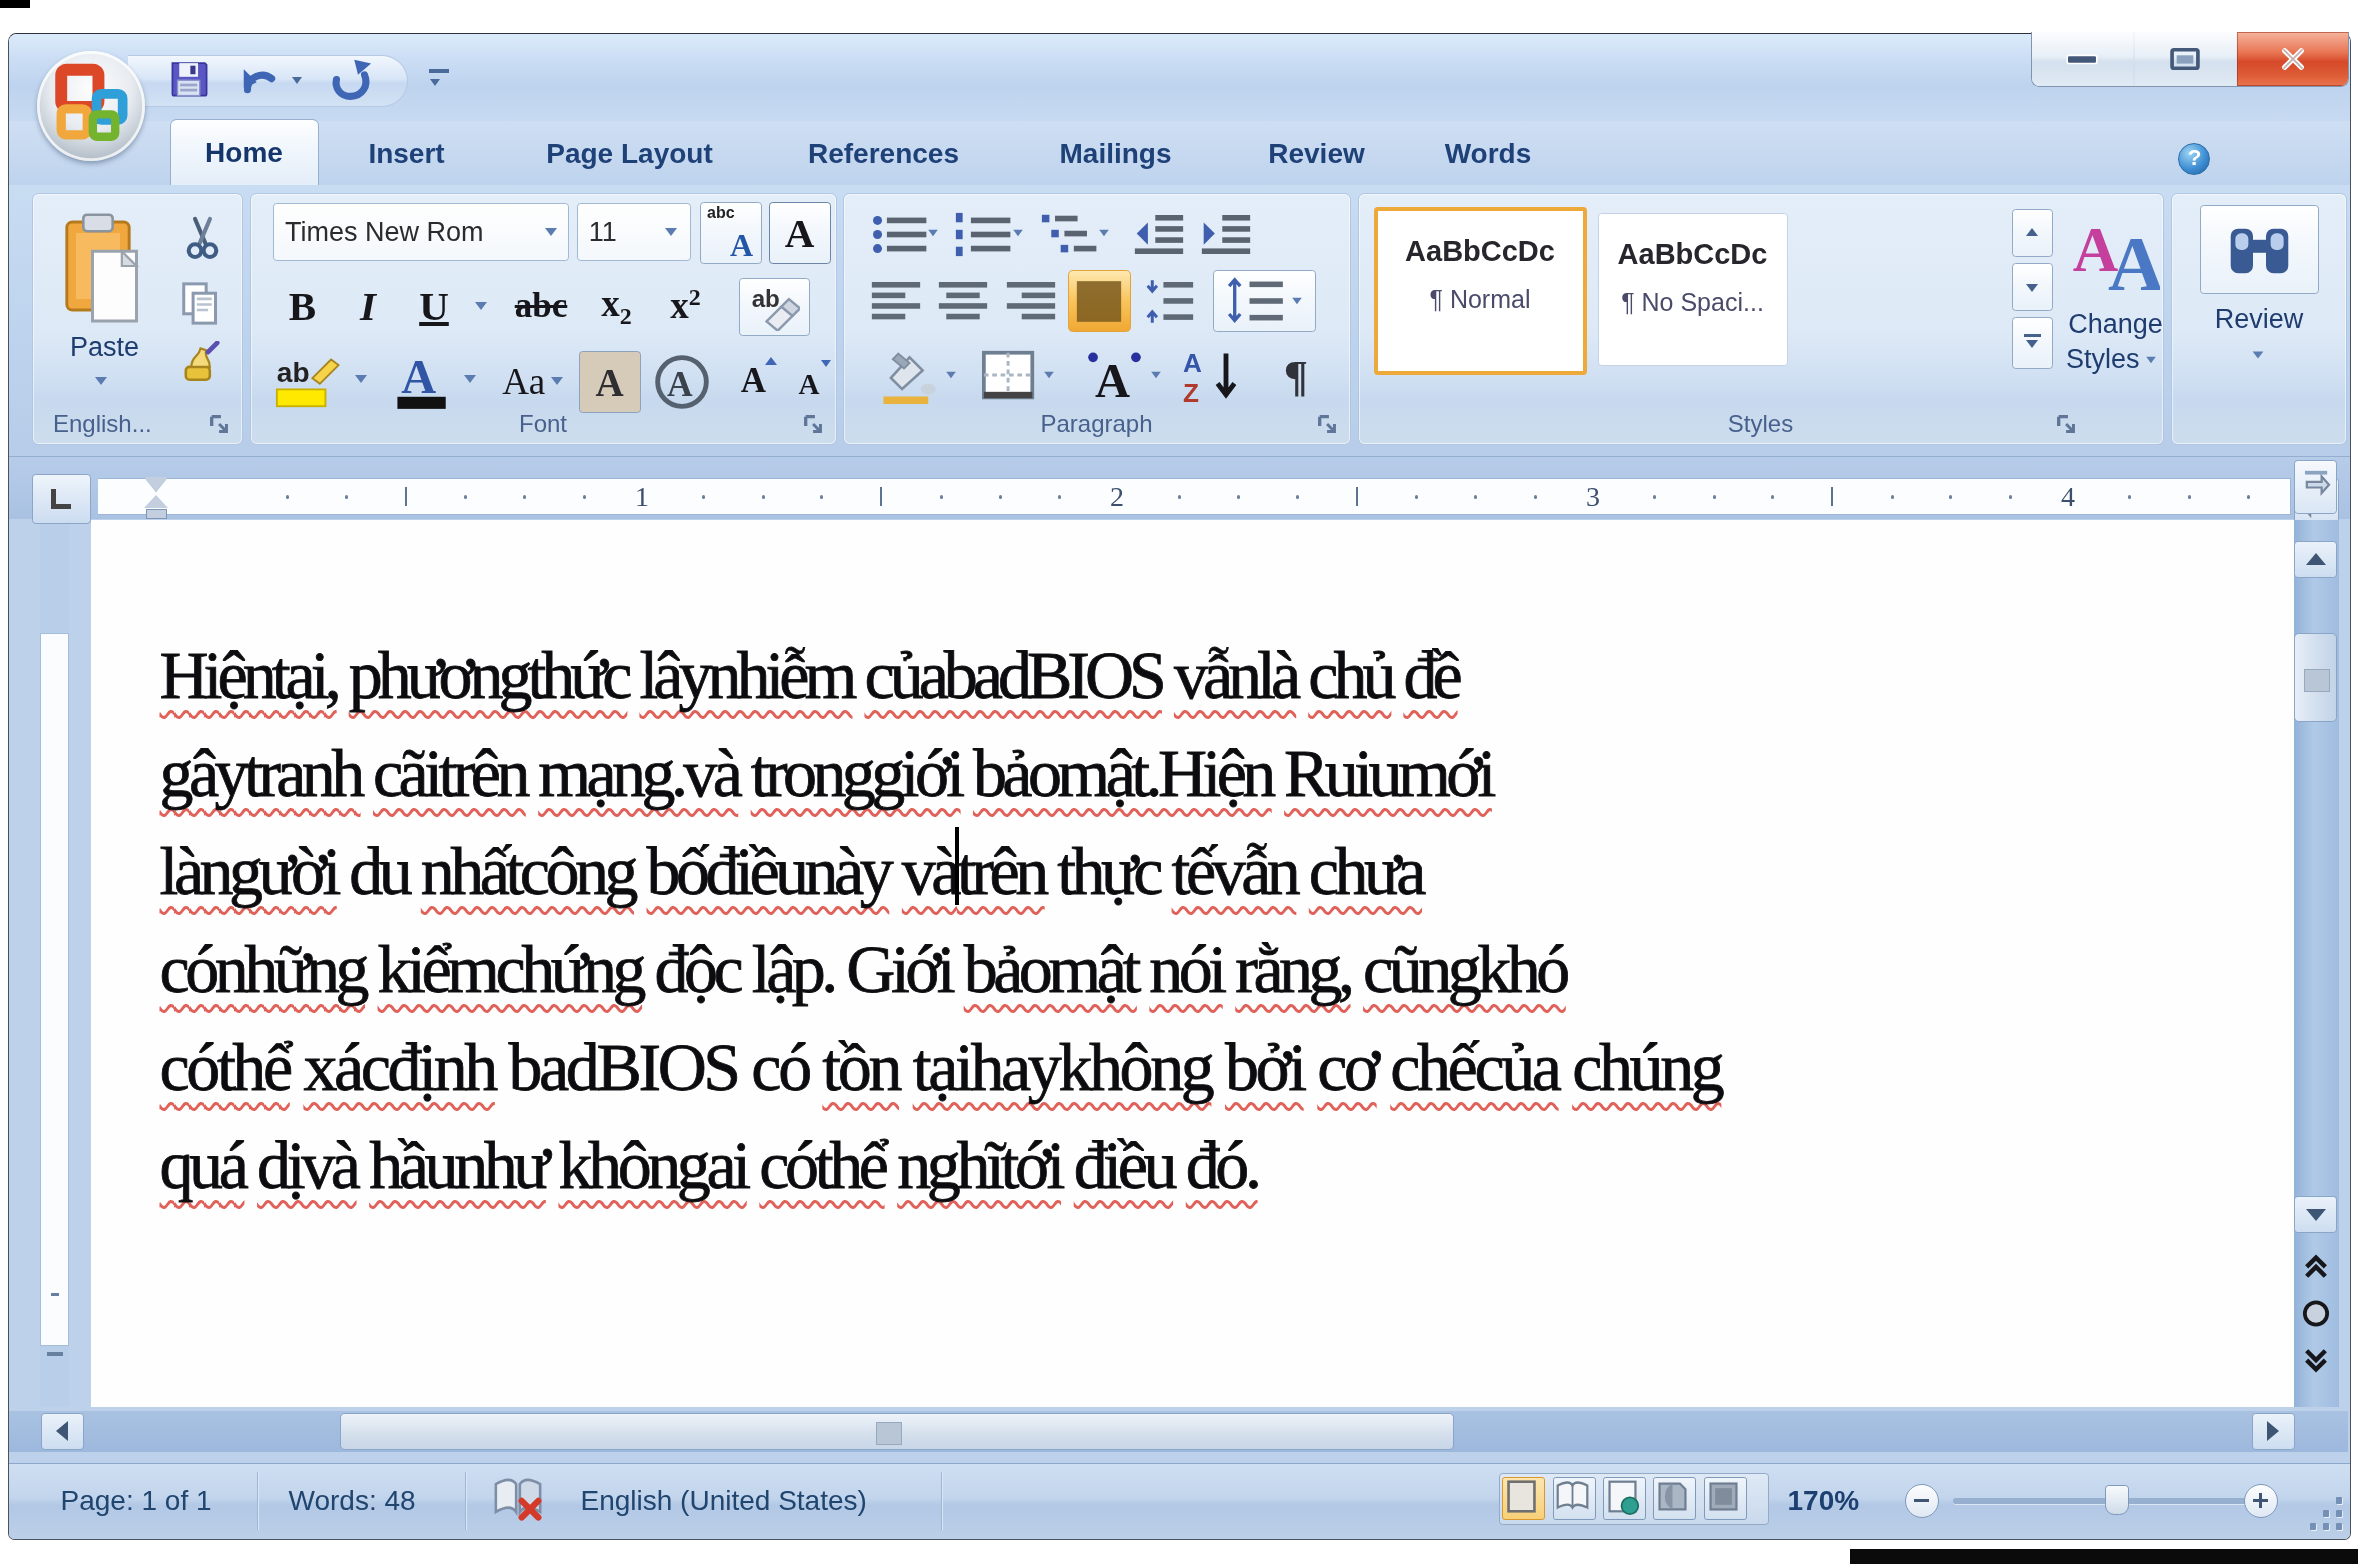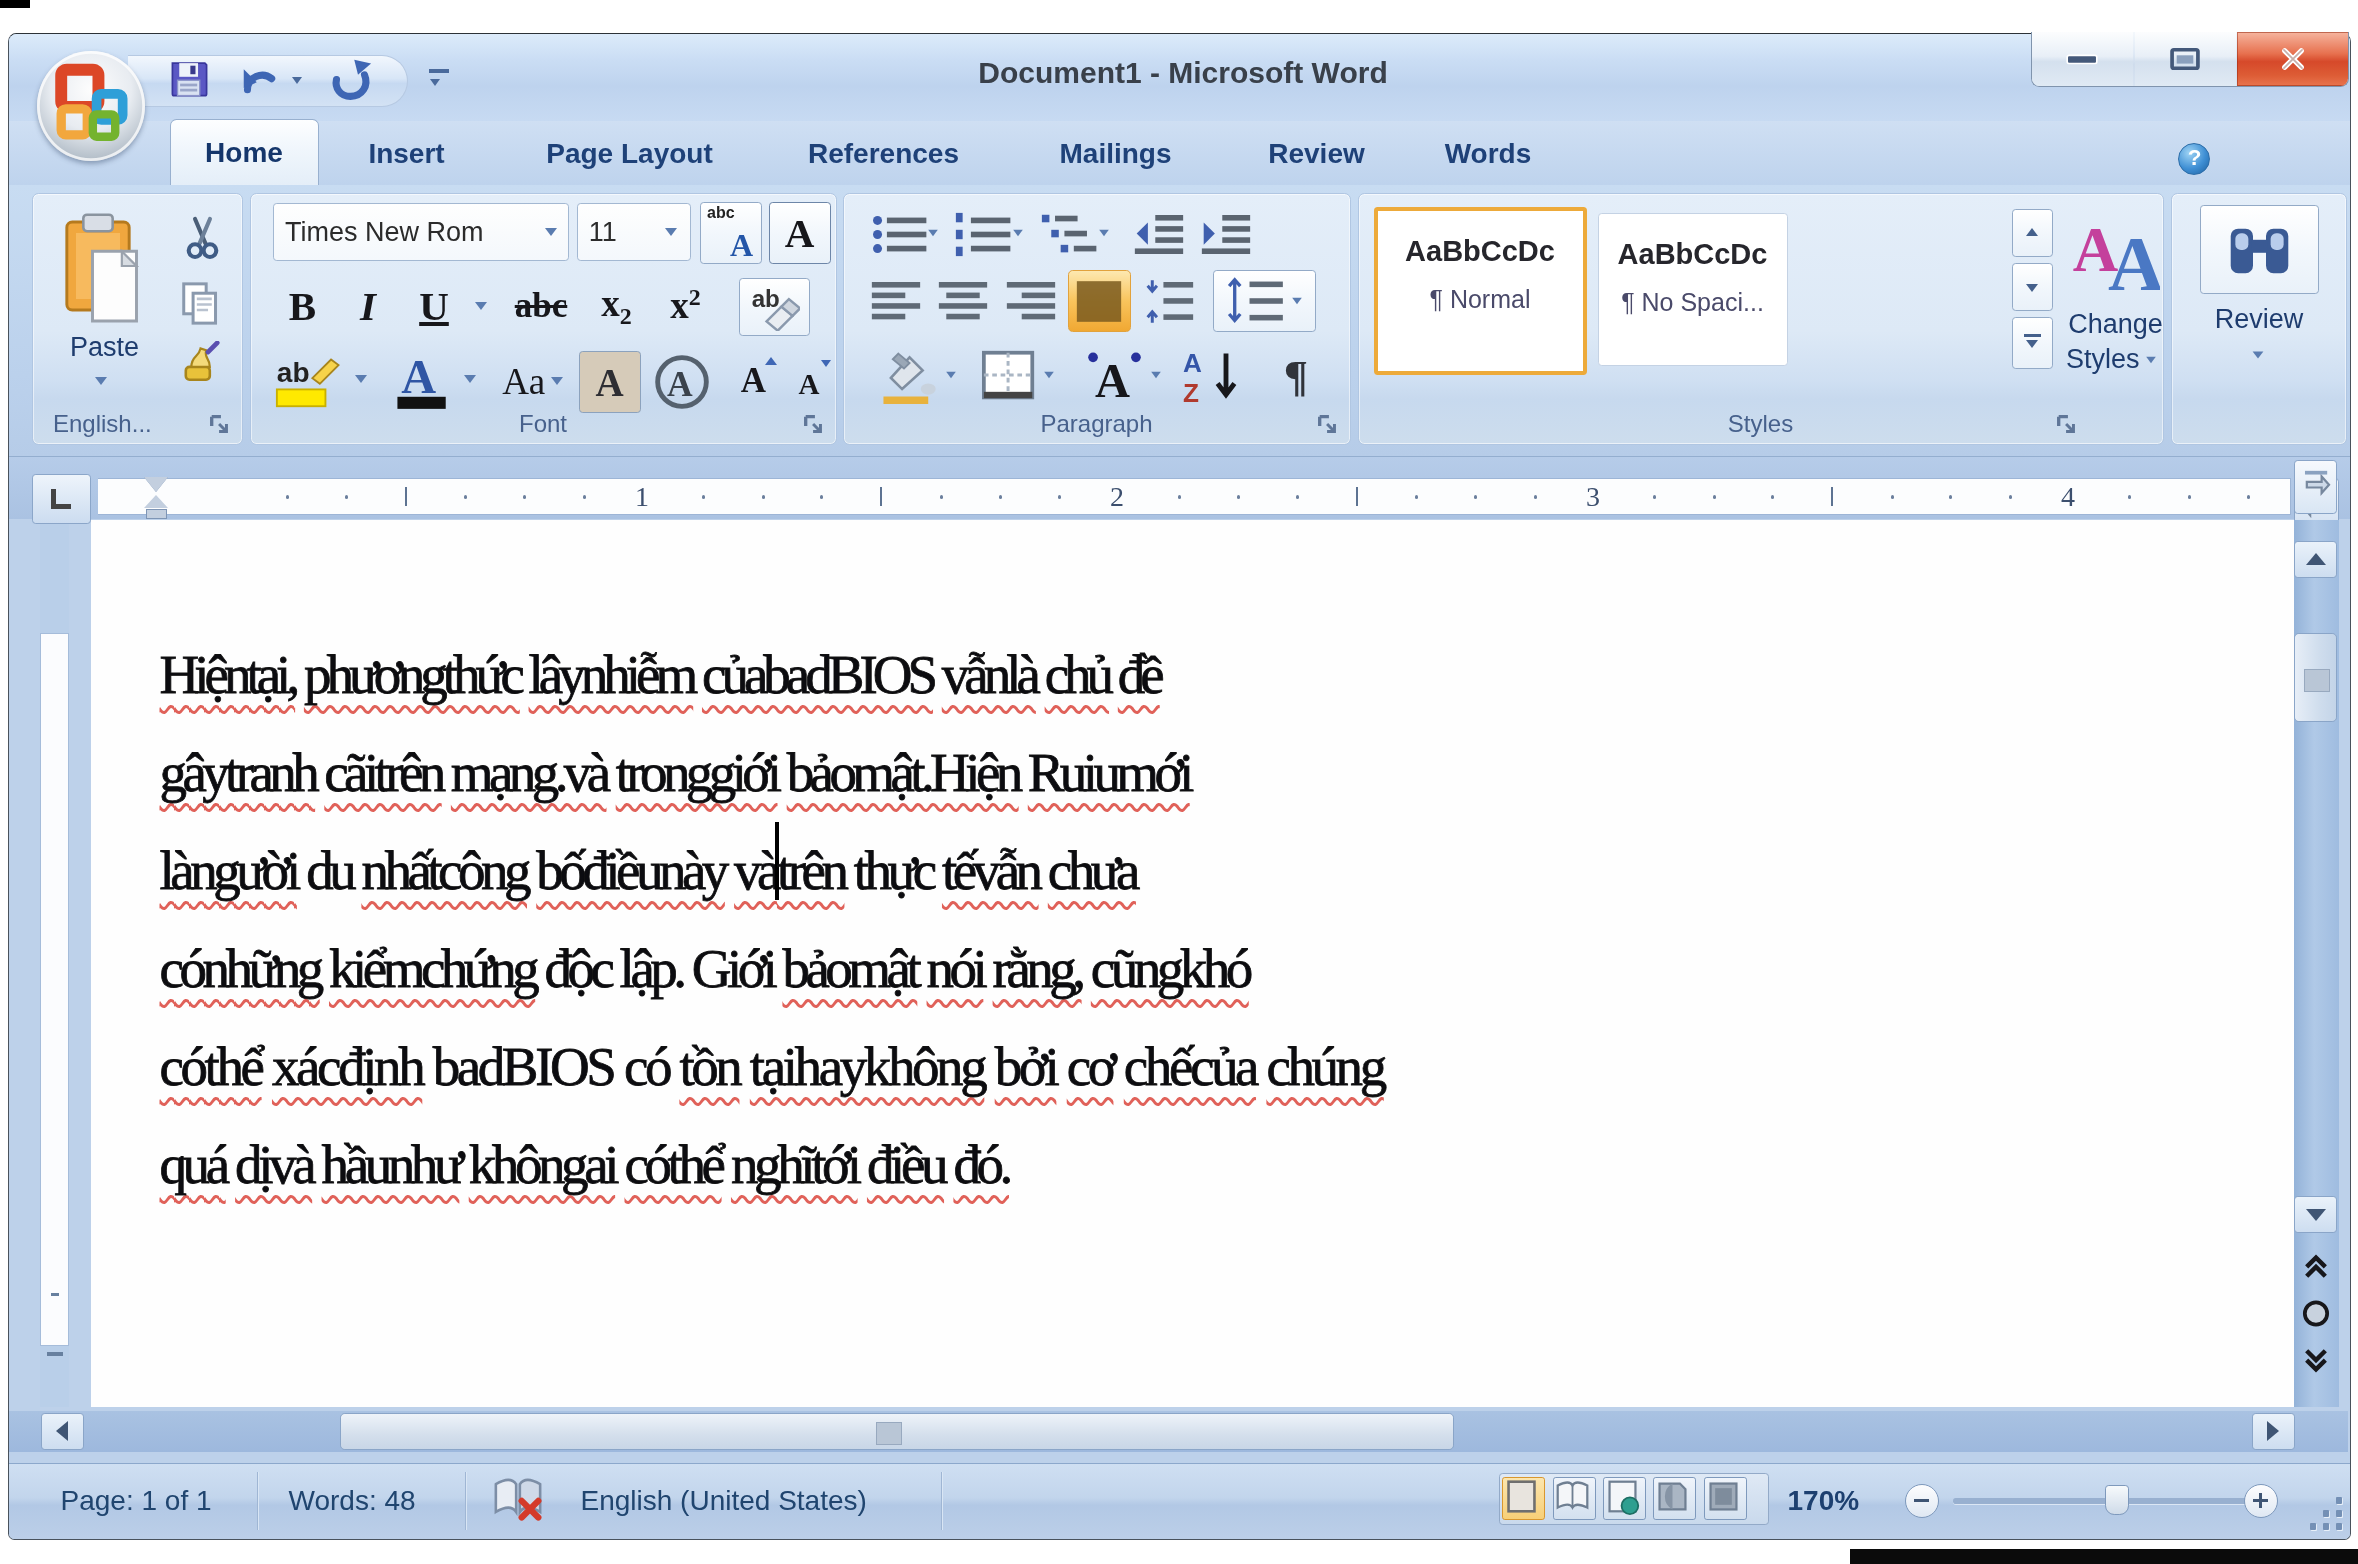--- a/index.html
+++ b/index.html
@@ -85,21 +85,21 @@
 #ind3{position:absolute;left:137px;top:475px;width:21.4px;height:10.3px;background:#c3cfdf;border:0.9px solid #7e95b5}
 #rulbtn{position:absolute;left:2285px;top:444px;width:45px;height:47px;border:0.9px solid #8aa5c8;border-radius:3.7px;
   background:linear-gradient(#f4f8fd,#d4e2f2)}
 
 #doc{position:absolute;left:82px;top:486px;width:2203px;height:887px;background:#fefefe}
 #vruler{position:absolute;left:31px;top:486px;width:29px;height:887px;background:#b9cfe9}
 #vrw{position:absolute;left:31px;top:599px;width:29px;height:713px;background:#fbfcfe;border:0.9px solid #a5bcda}
 .vshort{position:absolute;left:10.3px;width:8.4px;height:2.8px;background:#67809f}
 .vlong{position:absolute;left:6.5px;width:16px;height:3.7px;background:#67809f}
 #text{position:absolute;left:151px;top:592px;width:2144px;
-  font-family:"Liberation Serif",serif;font-size:55px;line-height:98px;letter-spacing:-4.2px;color:#0c0c10;-webkit-text-stroke:0.8px #111;
+  font-family:"Liberation Serif",serif;font-size:68px;line-height:98px;letter-spacing:-4.2px;color:#0c0c10;-webkit-text-stroke:0.8px #111;
   white-space:nowrap}
 .sq{text-decoration:underline;text-decoration-style:wavy;text-decoration-color:#e06159;
   text-decoration-thickness:3.4px;text-underline-offset:12px;text-decoration-skip-ink:none}
 .caret{display:inline-block;width:3.7px;height:78px;background:#000;vertical-align:-11.2px;margin:0 -1.9px}
 
 #vsb{position:absolute;left:2285px;top:486px;width:45px;height:887px;background:linear-gradient(90deg,#93b2d8,#b0c9e7 45%,#9fbce0)}
 .sbtn{position:absolute;left:0.9px;width:43px;height:37px;background:linear-gradient(#eaf2fa,#cdddf0);border:0.9px solid #8aa5c8;border-radius:3.7px}
 .tri{position:absolute;left:50%;top:50%;transform:translate(-50%,-50%);width:0;height:0}
 #vthumb{position:absolute;left:0.9px;top:113px;width:43px;height:89px;background:linear-gradient(90deg,#e7eef7,#cfdded 60%,#c3d4e8);border:0.9px solid #8aa5c8;border-radius:4.7px}
 #vthumb:after{content:"";position:absolute;left:8.4px;top:35px;width:24px;height:20.5px;background:#b9c6d6;border:0.9px solid #98a9bf}
@@ -117,21 +117,20 @@
 .zbtn{position:absolute;top:19.6px;width:34px;height:34px;border-radius:50%;border:1.9px solid #7e99bc;
   background:linear-gradient(#fdfdfe,#dfe8f3);display:flex;align-items:center;justify-content:center}
 #zthumb{position:absolute;left:2096px;top:21.4px;width:24px;height:30px;background:linear-gradient(#f7fafc,#cfdbe9);border:1.9px solid #7e99bc;border-radius:3.7px 3.7px 9.3px 9.3px}
 .grip{position:absolute;width:6.5px;height:6.5px;background:#7490b5;border-radius:0.9px;box-shadow:0.9px 0.9px 0 #e8f0f9}
 </style></head>
 <body>
 <div id="bar1"></div>
 <div id="bar2"></div>
 <div id="win">
 <div id="title"></div>
-<div id="ttext">Document1 - Microsoft Word</div>
 <div id="orb"><svg width="108" height="110" viewBox="0 0 58 59">
 <g fill="none">
 <rect x="13" y="10" width="20" height="20" rx="3" stroke="#dc4727" stroke-width="6.4"></rect>
 <rect x="32" y="23" width="14" height="14" rx="2.5" stroke="#2e9fd8" stroke-width="5.2"></rect>
 <rect x="13" y="31" width="14" height="14" rx="2.5" stroke="#f2a73d" stroke-width="5"></rect>
 <rect x="30" y="34" width="12" height="12" rx="2" stroke="#74b32e" stroke-width="4.5"></rect>
 </g>
       </svg></div>
 <div id="qat"></div>
 <div class="qi" style="left:160px;top:24px"><svg width="41" height="41" viewBox="0 0 24 24">

